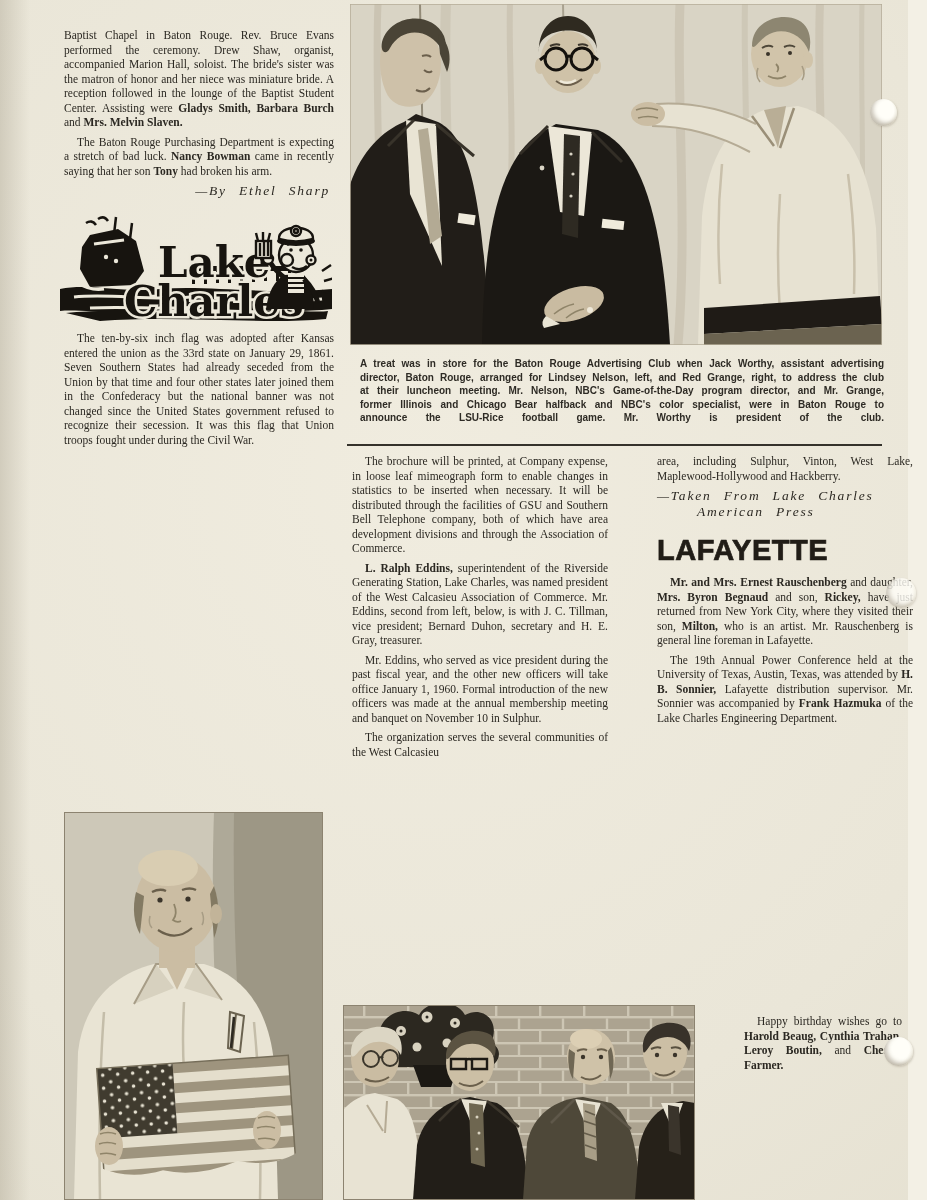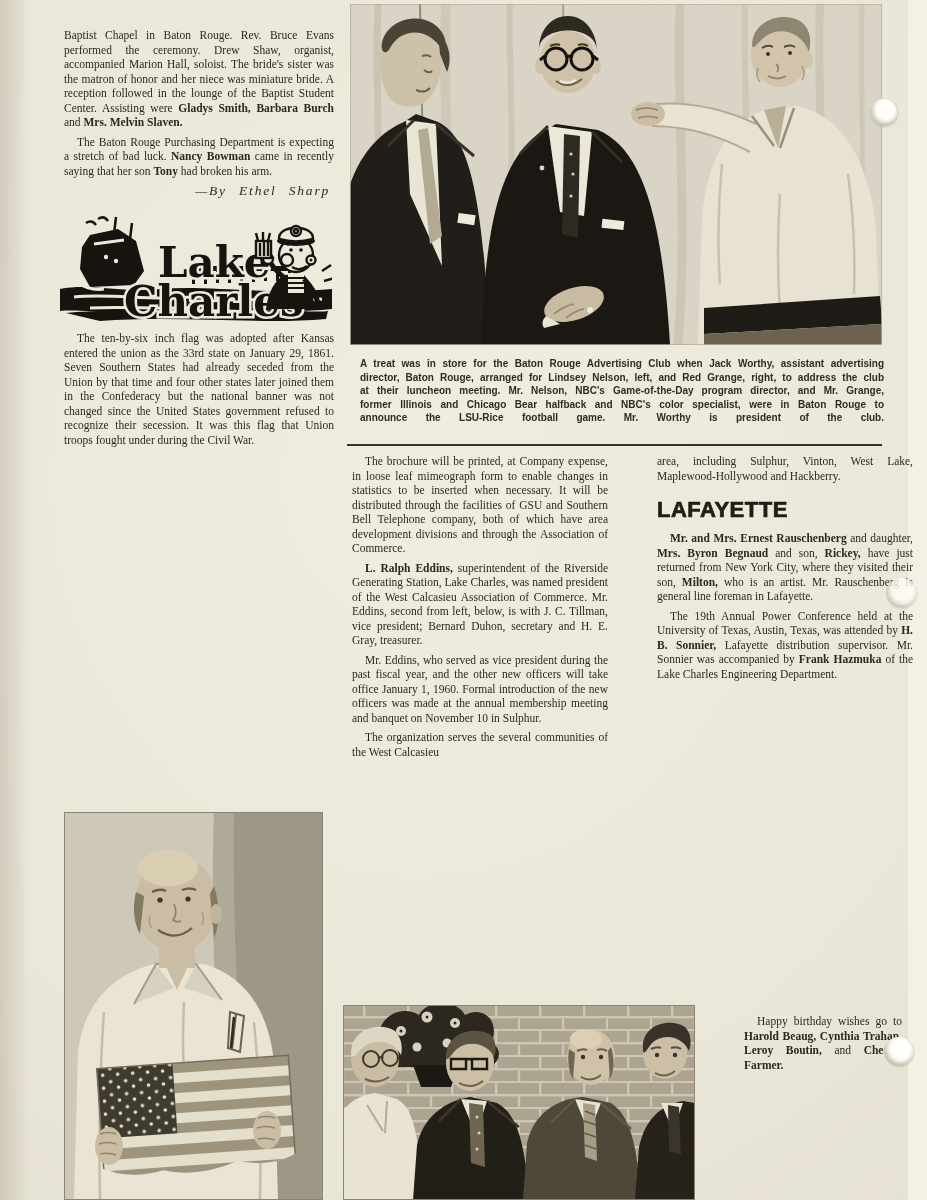--- a/index.html
+++ b/index.html
@@ -30,21 +30,21 @@
   .photo-group{left:343px;top:1005px;width:352px;height:195px;}
   .caption{
     position:absolute;left:352px;top:357px;width:524px;
     font-family:"Liberation Sans",sans-serif;font-weight:bold;
     font-size:10px;line-height:13.6px;color:#2e2b25;
     text-align:justify;text-align-last:justify;word-spacing:2.5px;margin-left:8px;
   }
   .rule{position:absolute;left:347px;top:444px;width:535px;height:2.4px;background:#35322b;}
   .section-heading{
     font-family:"Liberation Sans",sans-serif;font-weight:700;
-    font-size:22px;letter-spacing:.5px;color:#211d17;
+    font-size:29px;letter-spacing:.5px;color:#211d17;
     -webkit-text-stroke:0.7px #211d17;margin:14px 0 8px 0;
   }
   .happy-block{position:absolute;left:744px;top:1014px;width:158px;}
   .happy-block .byline{letter-spacing:1.5px;margin-top:2px;}
   .happy-block .byline .l2{padding-left:14px;}
   .punch{position:absolute;border-radius:50%;
     background:radial-gradient(circle at 42% 42%, #fffef8 55%, #f2efe3 74%, #d8d2c0 100%);
     box-shadow:inset 3px -3px 4px rgba(118,108,86,.42), 1px 1px 2px rgba(118,108,86,.25);}
   .punch1{left:870px;top:99px;width:27px;height:27px;}
   .punch2{left:886px;top:578px;width:30px;height:30px;opacity:.8;}
@@ -207,20 +207,24 @@
 
   <div class="col col2">
     <p class="body ind"><span>The brochure will be printed, at Company expense, in loose leaf mimeograph form to enable changes in statistics to be inserted when necessary. It will be distributed through the facilities of GSU and Southern Bell Telephone company, both of which have area development divisions and through the Association of Commerce.</span></p>
     <p class="body ind"><b>L. Ralph Eddins,</b><span> superintendent of the Riverside Generating Station, Lake Charles, was named president of the West Calcasieu Association of Commerce. Mr. Eddins, second from left, below, is with J. C. Tillman, vice president; Bernard Duhon, secretary and H. E. Gray, treasurer.</span></p>
     <p class="body ind"><span>Mr. Eddins, who served as vice president during the past fiscal year, and the other new officers will take office January 1, 1960. Formal introduction of the new officers was made at the annual membership meeting and banquet on November 10 in Sulphur.</span></p>
     <p class="body ind"><span>The organization serves the several communities of the West Calcasieu</span></p>
   </div>
 
   <div class="col col3">
     <p class="body"><span>area, including Sulphur, Vinton, West Lake, Maplewood-Hollywood and Hackberry.</span></p>
+    <div class="byline">
+      <span>—Taken From Lake Charles</span>
+      <span class="l2">American Press</span>
+    </div>
     <div class="section-heading">LAFAYETTE</div>
     <p class="body ind"><b>Mr. and Mrs. Ernest Rauschenberg</b><span> and daughter, </span><b>Mrs. Byron Begnaud</b><span> and son, </span><b>Rickey,</b><span> have just returned from New York City, where they visited their son, </span><b>Milton,</b><span> who is an artist. Mr. Rauschenberg is general line foreman in Lafayette.</span></p>
     <p class="body ind"><span>The 19th Annual Power Conference held at the University of Texas, Austin, Texas, was attended by </span><b>H. B. Sonnier,</b><span> Lafayette distribution supervisor. Mr. Sonnier was accompanied by </span><b>Frank Hazmuka</b><span> of the Lake Charles Engineering Department.</span></p>
   </div>
 
   <svg class="photo photo-flag" viewBox="0 0 259 388">
     <defs>
       <pattern id="starp" width="15" height="13" patternUnits="userSpaceOnUse">
         <circle cx="4" cy="4" r="1.8" fill="#e8e3d3"></circle>
           <circle cx="11.5" cy="10" r="1.8" fill="#e8e3d3"></circle>

